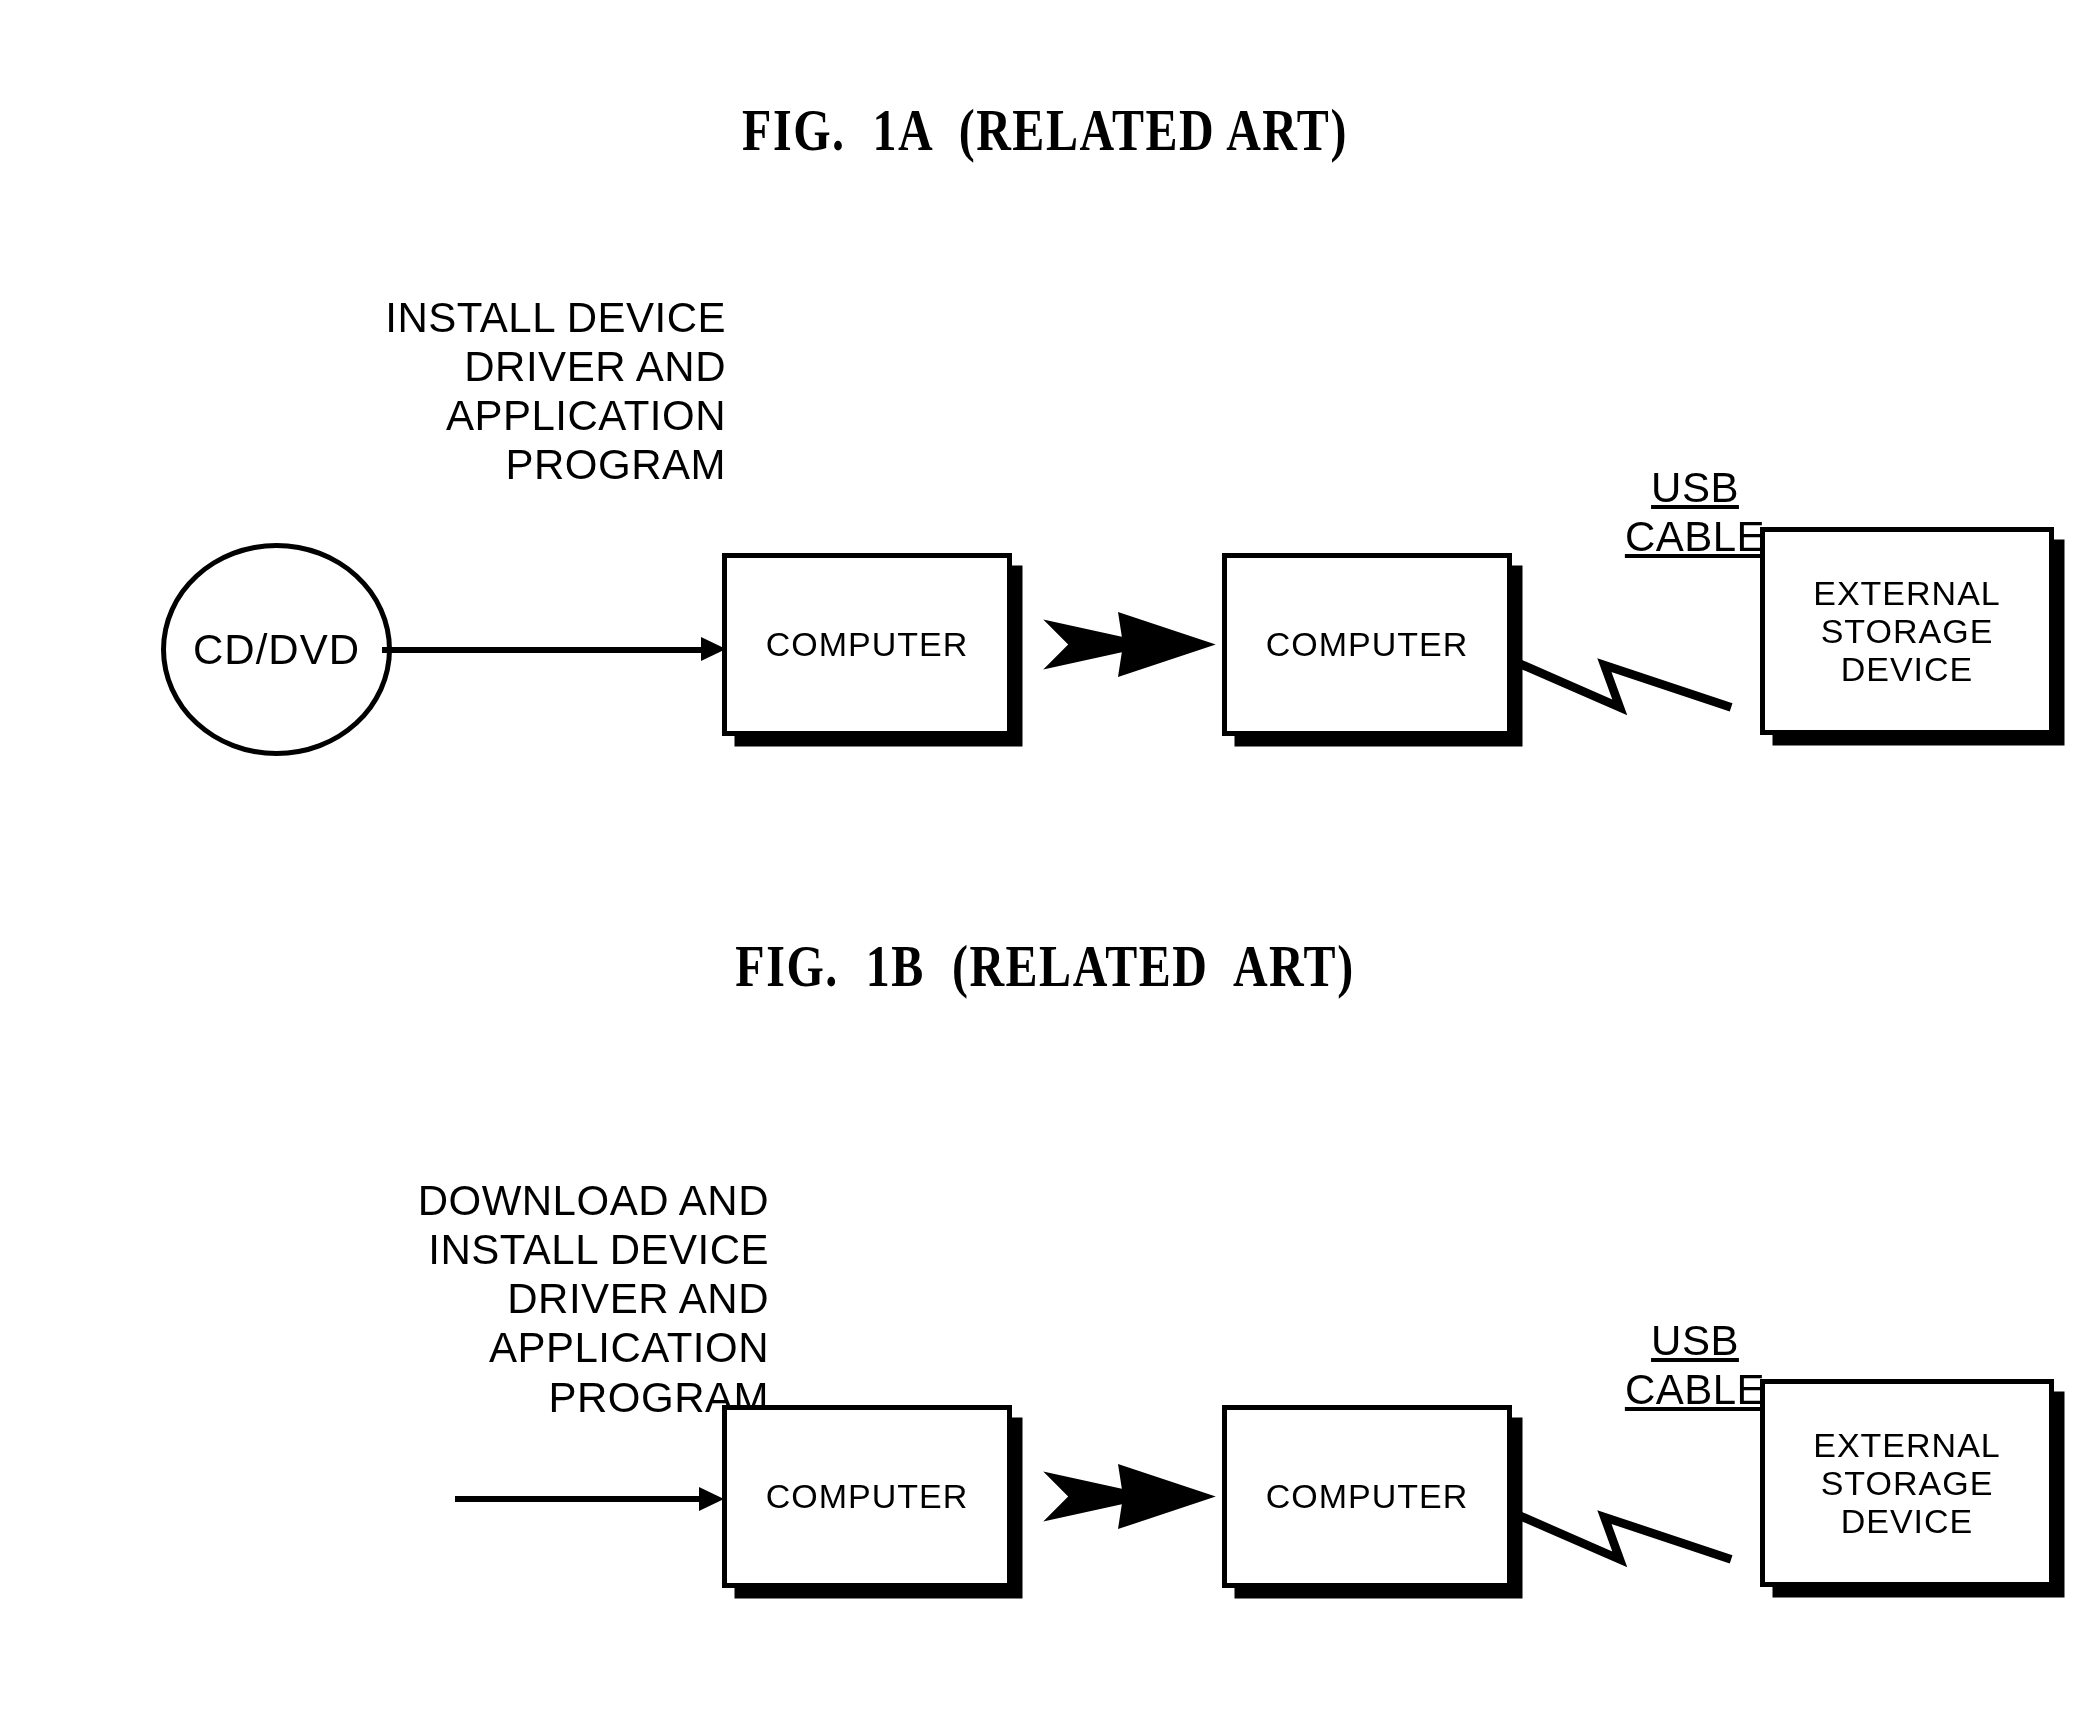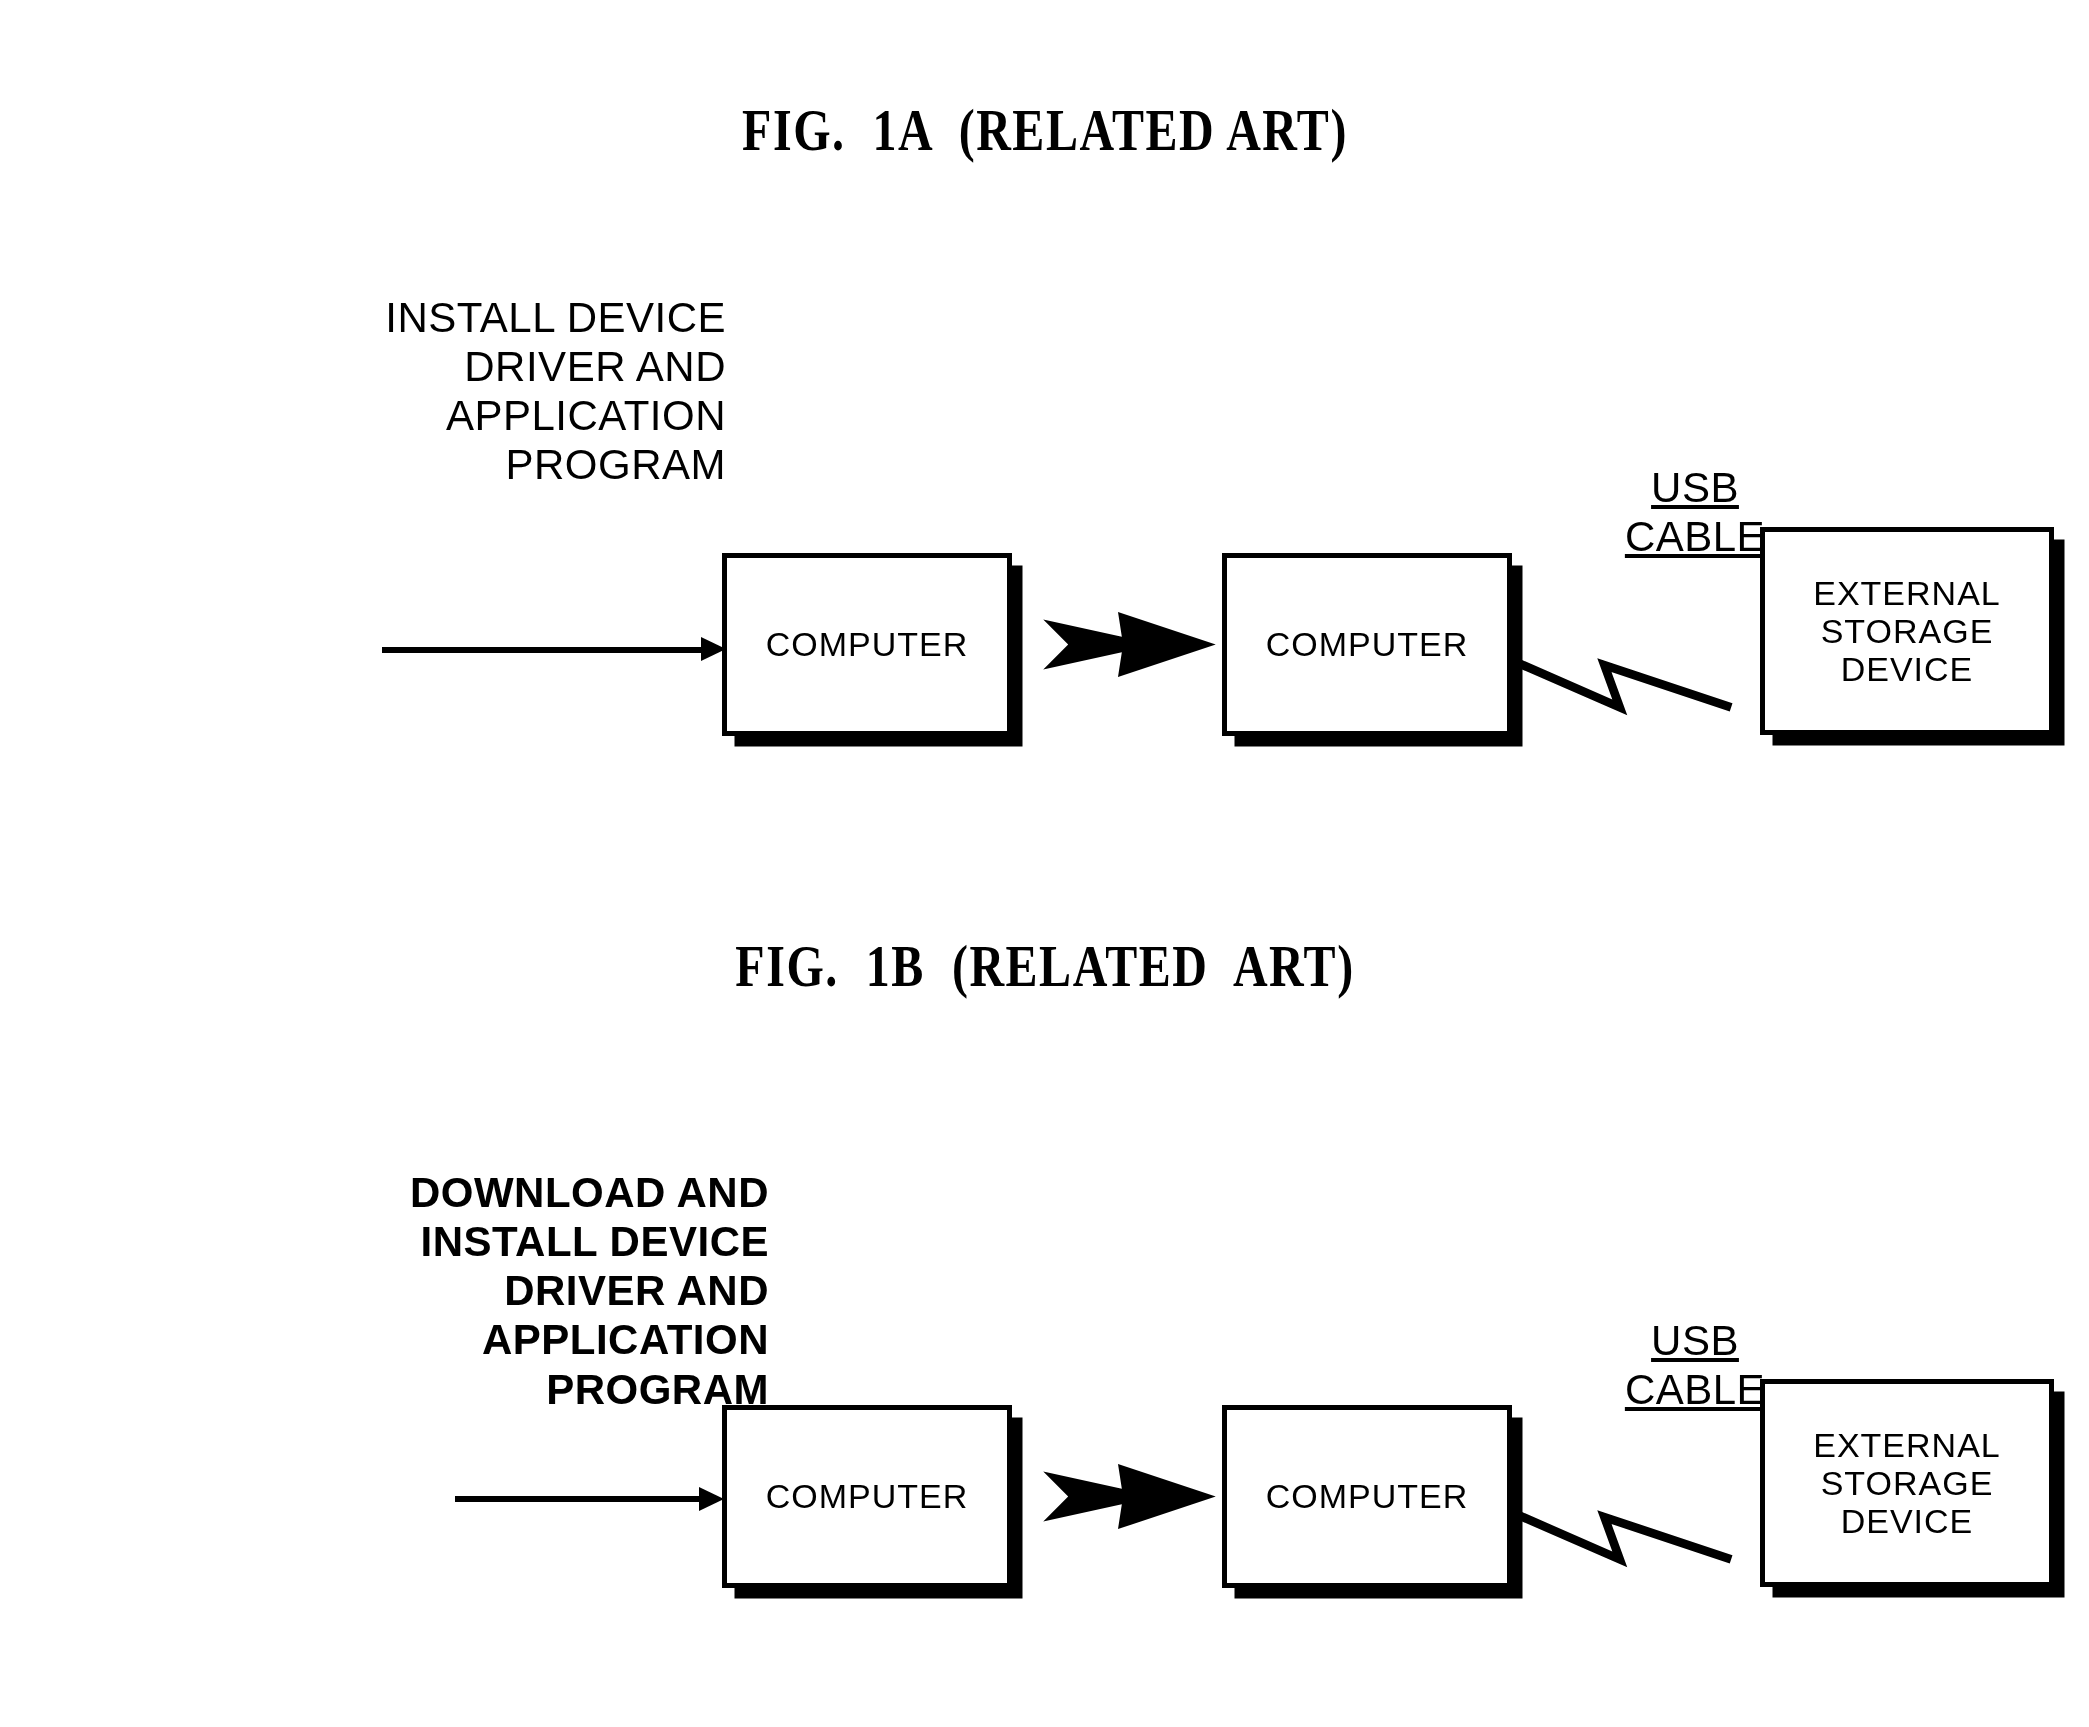--- a/index.html
+++ b/index.html
@@ -97,20 +97,23 @@
 
 <div id="fig1a-title" class="fig-title">FIG.  1A  (RELATED ART)</div>
 
 <div class="figure" id="figure-1a">
 
   <div class="caption" style="left:279px; top:43px; width:403px;">INSTALL DEVICE
 DRIVER AND
 APPLICATION
 PROGRAM</div>
 
+  <div class="media-node circle-node" style="left:117px; top:293px; width:231px; height:213px;">
+    <span>CD/DVD</span>
+  </div>
 
   <div class="thin-line" style="left:338px; top:397px; width:327px;"></div>
   <div class="arrowhead-right" style="left:657px; top:387px;"></div>
 
   <div class="box-node" style="left:678px; top:303px; width:290px; height:183px;">
     <span>COMPUTER</span>
   </div>
 
   <div class="block-arrow" style="left:999px; top:360px;">
     <svg width="173" height="69" viewBox="0 0 180 72">
@@ -135,21 +138,21 @@
     <span>EXTERNAL
 STORAGE
 DEVICE</span>
   </div>
 </div>
 
 <div id="fig1b-title" class="fig-title">FIG.  1B  (RELATED  ART)</div>
 
 <div class="figure" id="figure-1b">
 
-  <div class="caption" style="left:317px; top:54px; width:408px;font-weight:bold;">DOWNLOAD AND
+  <div class="caption" style="left:317px; top:62px; width:408px;">DOWNLOAD AND
 INSTALL DEVICE
 DRIVER AND
 APPLICATION
 PROGRAM</div>
 
 
   <div class="thin-line" style="left:411px; top:382px; width:252px;"></div>
   <div class="arrowhead-right" style="left:655px; top:373px;"></div>
 
   <div class="box-node" style="left:678px; top:291px; width:290px; height:183px;">

